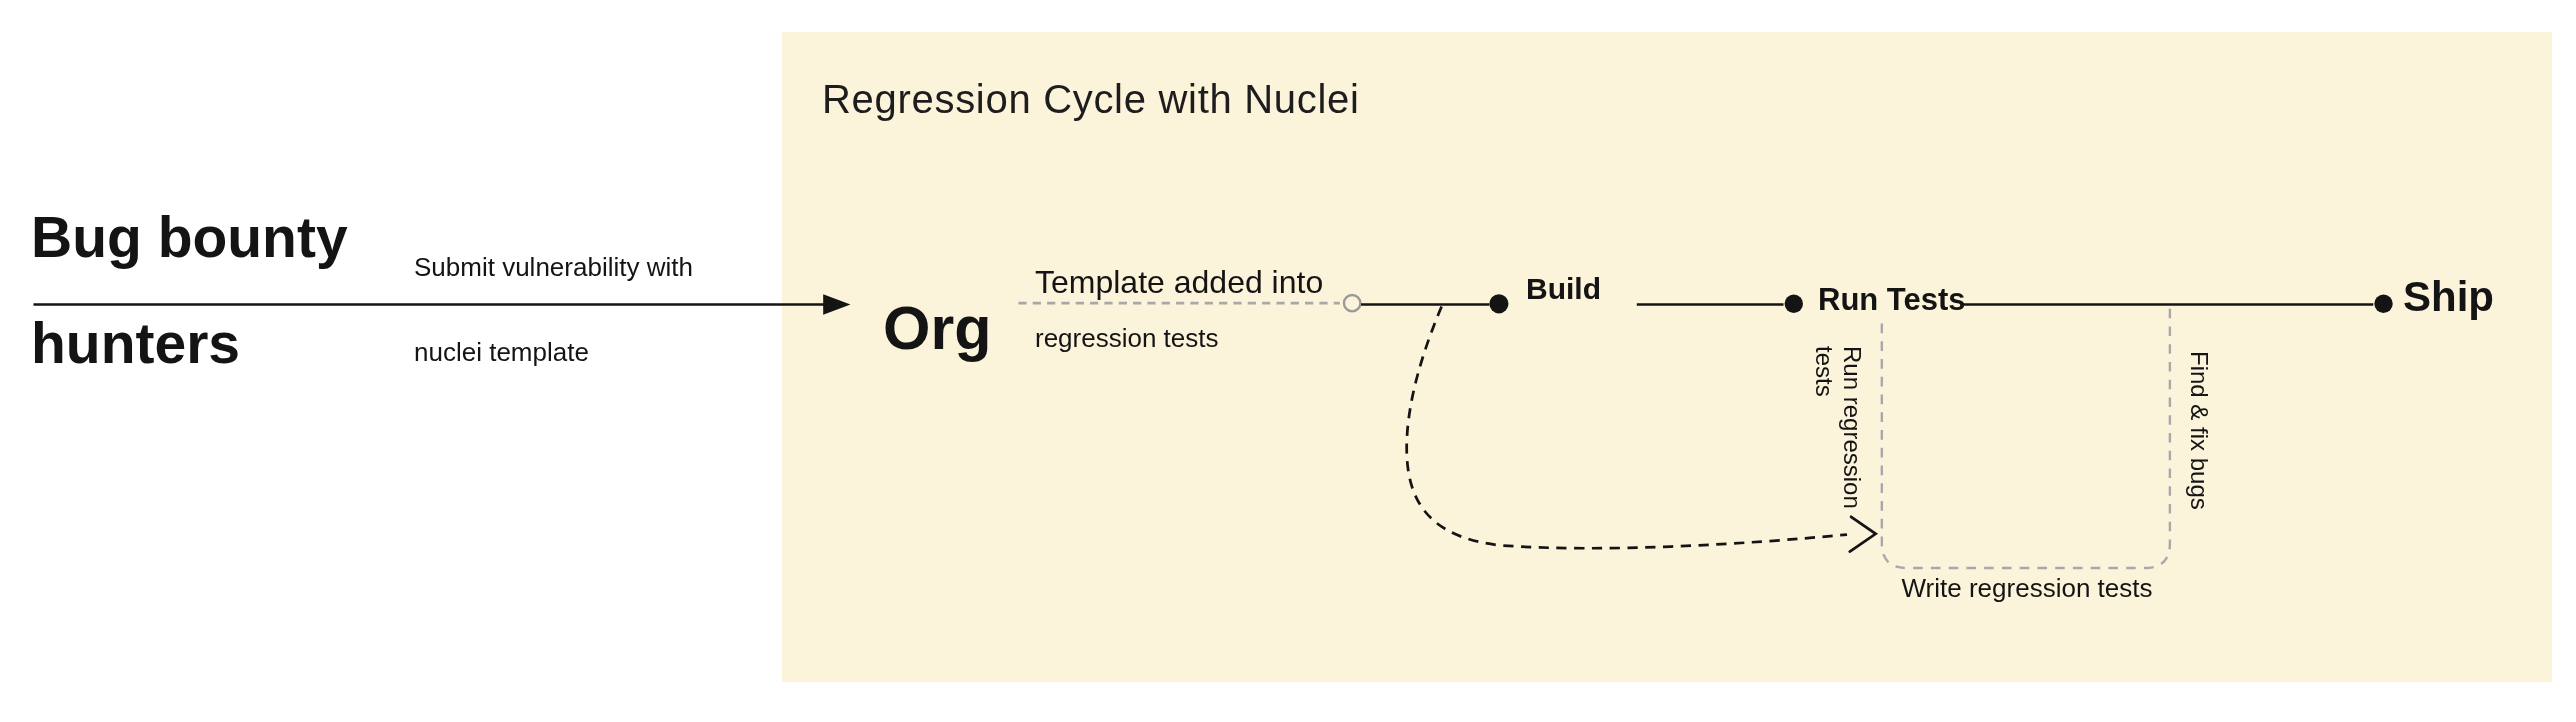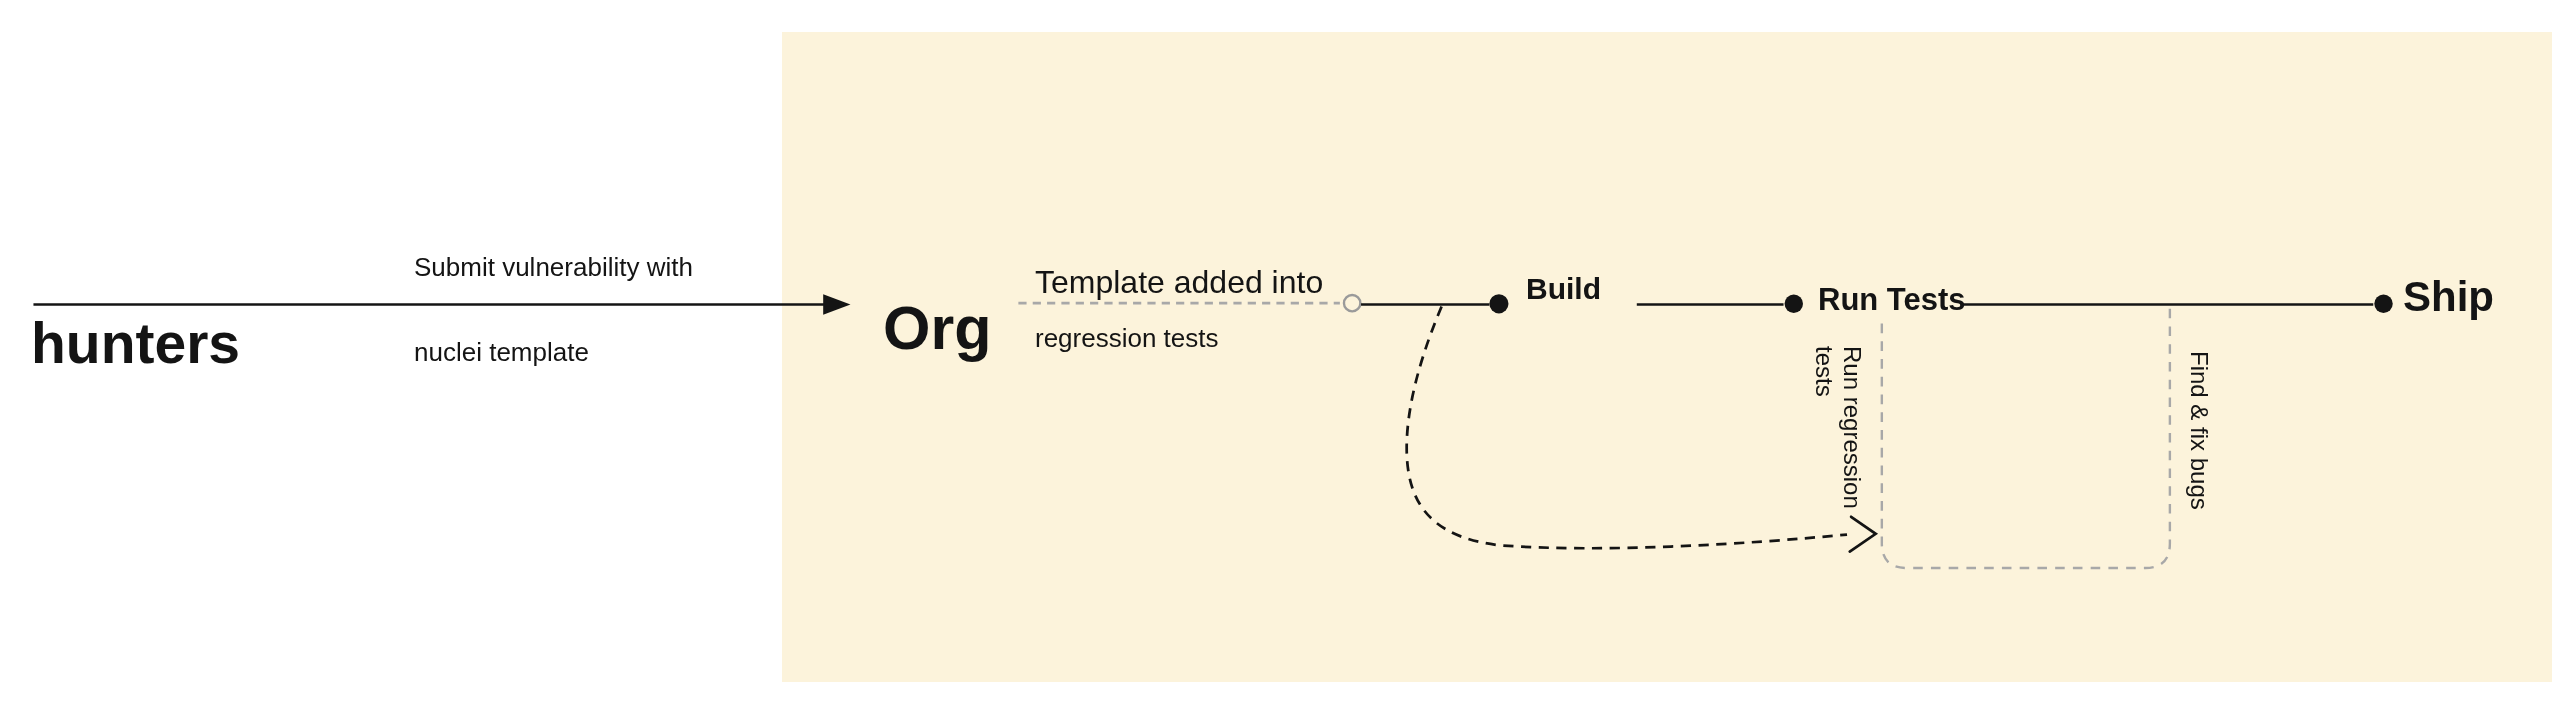--- a/index.html
+++ b/index.html
@@ -66,34 +66,37 @@
     <circle cx="2628" cy="445" r="13.5" fill="#141414"></circle>
     <line x1="2872" y1="446" x2="3477" y2="446" stroke="#141414" stroke-width="3.5"></line>
     <circle cx="3492" cy="445" r="13.5" fill="#141414"></circle>
 
     <path d="M 2112 449 C 2082 520 2059 598 2061 664 C 2063 732 2092 788 2200 799 C 2350 810 2560 797 2706 783" fill="none" stroke="#141414" stroke-width="4" stroke-dasharray="15 11"></path>
     <polyline points="2712,757 2748,782 2710,808" fill="none" stroke="#141414" stroke-width="4" stroke-linecap="round"></polyline>
 
     <path d="M 2757 474 L 2757 796 Q 2757 832 2793 832 L 3143 832 Q 3179 832 3179 796 L 3179 452" fill="none" stroke="#A8A8A8" stroke-width="3.5" stroke-dasharray="14 12"></path>
   </svg>
 
+  <div class="t title">Regression Cycle with Nuclei</div>
 
+  <div class="t actor1">Bug bounty</div>
   <div class="t actor2">hunters</div>
 
   <div class="t sublab1">Submit vulnerability with</div>
   <div class="t sublab2">nuclei template</div>
 
   <div class="t org">Org</div>
 
   <div class="t tmpl1">Template added into</div>
   <div class="t tmpl2">regression tests</div>
 
   <div class="t build">Build</div>
   <div class="t runtests">Run Tests</div>
   <div class="t ship">Ship</div>
 
   <div class="t rot runreg">Run regression
 tests</div>
   <div class="t rot findfix">Find &amp; fix bugs</div>
 
+  <div class="t writereg">Write regression tests</div>
 
 </div>
 
 
 </body></html>

